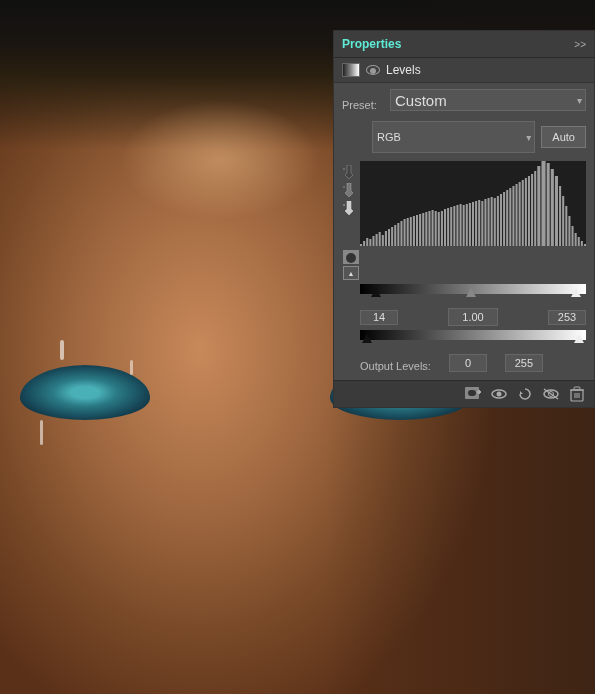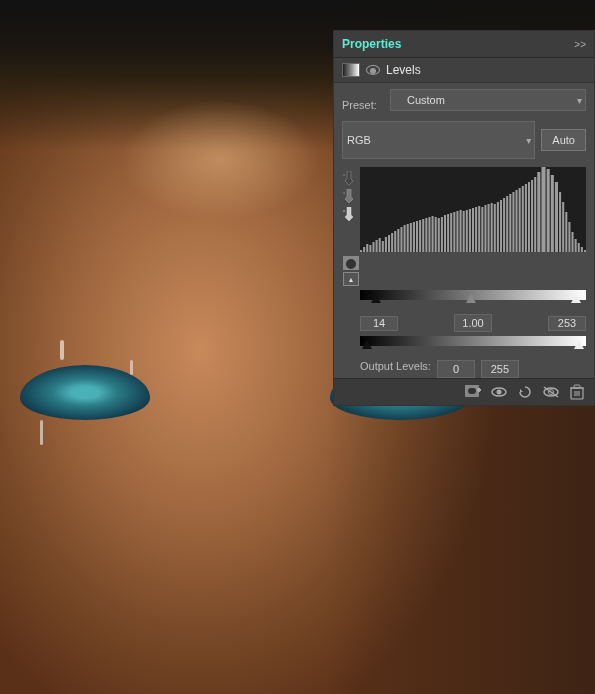--- a/index.html
+++ b/index.html
@@ -130,22 +130,22 @@
       position: relative;
       display: flex;
       align-items: center;
     }
 
     .select-wrapper select {
       width: 100%;
       background: #555;
       border: 1px solid #666;
       color: #ddd;
-      font-size: 11px;
-      padding: 2px 20px 2px 16px;
+      font-size: 15px;
+      padding: 2px 20px 2px 4px;
       height: 22px;
       appearance: none;
       -webkit-appearance: none;
       cursor: pointer;
     }
 
     .select-arrow {
       position: absolute;
       right: 4px;
       color: #aaa;
@@ -168,24 +168,25 @@
       align-items: center;
     }
 
     .channel-select-wrapper select {
       width: 100%;
       background: #555;
       border: 1px solid #666;
       color: #ddd;
       font-size: 11px;
       padding: 2px 20px 2px 4px;
-      height: 38px;
+      height: 32px;
       appearance: none;
       -webkit-appearance: none;
       cursor: pointer;
+      margin-left: 30px;
     }
 
     .auto-btn {
       background: #5a5a5a;
       border: 1px solid #777;
       color: #ddd;
       font-size: 11px;
       padding: 2px 10px;
       height: 22px;
       cursor: pointer;
@@ -235,36 +236,36 @@
       background: #555;
       border: 1px solid #666;
       color: #ddd;
       font-size: 11px;
       padding: 1px 4px;
       height: 15px;
       text-align: center;
     }
 
     .level-mid-input {
-      width: 38px;
+      width: 50px;
       background: #555;
       border: 1px solid #666;
       color: #ddd;
       font-size: 11px;
       padding: 1px 4px;
       height: 18px;
       text-align: center;
     }
 
     
     .output-row {
-      padding: 4px 8px 0 26px;
-      display: flex;
-      align-items: flex-start;
-      gap: 6px;
+      padding: 4px 8px 8px 26px;
+      display: flex;
+      align-items: flex-end;
+      gap: 18px;
     }
 
     .output-label {
       color: #bbb;
       font-size: 11px;
     }
 
     .output-input {
       width: 38px;
       background: #555;

